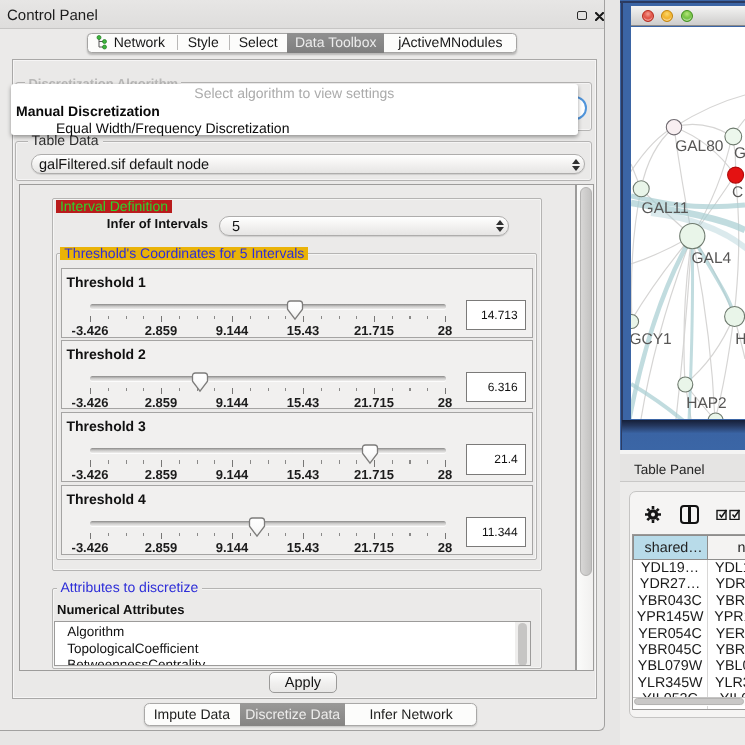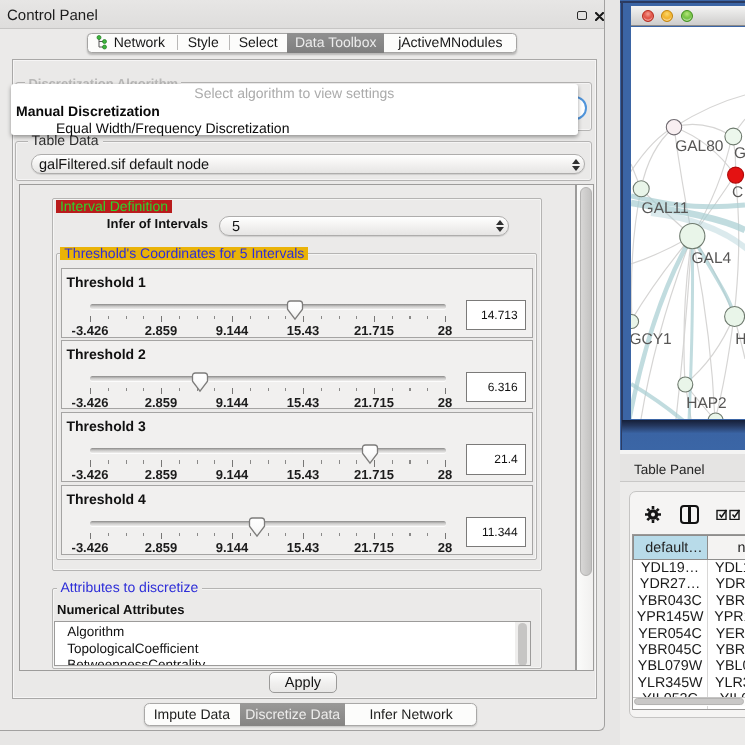--- a/index.html
+++ b/index.html
@@ -276,21 +276,21 @@
 <div class="ab" style="left:688.4px;top:506.5px;width:2.2px;height:15.5px;background:#111;"></div>
 <svg class="ab" style="left:715.8px;top:509.3px;" width="13" height="11" viewBox="0 0 13 11">
 <rect x="1" y="1.5" width="9" height="9" fill="none" stroke="#161616" stroke-width="1.4"></rect>
 <path d="M3.5 5.5 L5.5 8 L10.5 1" fill="none" stroke="#161616" stroke-width="1.5"></path>
 </svg>
 <svg class="ab" style="left:729.4px;top:509.3px;" width="13" height="11" viewBox="0 0 13 11">
 <rect x="1" y="1.5" width="9" height="9" fill="none" stroke="#161616" stroke-width="1.4"></rect>
 <path d="M3.5 5.5 L5.5 8 L10.5 1" fill="none" stroke="#161616" stroke-width="1.5"></path>
 </svg>
 <div class="ab" style="left:631.5px;top:533.5px;width:114px;height:176.9px;background:#fff;border:1px solid #999897;border-right:none;overflow:hidden;">
-<div style="position:absolute;left:0;top:0;width:75.1px;height:25.4px;background:#b8dbe9;border:1px solid #8e8d8c;text-align:right;padding-right:4px;line-height:25px;font-size:14.3px;color:#222;">default…</div>
+<div style="position:absolute;left:0;top:0;width:75.1px;height:25.4px;background:#b8dbe9;border:1px solid #8e8d8c;text-align:right;padding-right:4px;line-height:25px;font-size:14.3px;color:#222;">shared…</div>
 <div style="position:absolute;left:75.1px;top:0;width:80px;height:25.4px;background:#f4f3f2;border-top:1px solid #8e8d8c;border-bottom:1px solid #8e8d8c;text-align:left;padding-left:30px;line-height:25px;font-size:14.3px;color:#222;">name</div>
 <div class="row" style="left:0;top:25.4px;width:75.1px;height:16.4px;text-align:center;font-size:14.3px;color:#1b1b1b;line-height:16.4px;">YDL19…</div>
 <div class="row" style="left:75.1px;top:25.4px;width:80px;height:16.4px;text-align:center;font-size:14.3px;color:#1b1b1b;line-height:16.4px;">YDL194W</div>
 <div class="row" style="left:0;top:41.8px;width:75.1px;height:16.4px;text-align:center;font-size:14.3px;color:#1b1b1b;line-height:16.4px;">YDR27…</div>
 <div class="row" style="left:75.1px;top:41.8px;width:80px;height:16.4px;text-align:center;font-size:14.3px;color:#1b1b1b;line-height:16.4px;">YDR277C</div>
 <div class="row" style="left:0;top:58.199999999999996px;width:75.1px;height:16.4px;text-align:center;font-size:14.3px;color:#1b1b1b;line-height:16.4px;">YBR043C</div>
 <div class="row" style="left:75.1px;top:58.199999999999996px;width:80px;height:16.4px;text-align:center;font-size:14.3px;color:#1b1b1b;line-height:16.4px;">YBR043C</div>
 <div class="row" style="left:0;top:74.6px;width:75.1px;height:16.4px;text-align:center;font-size:14.3px;color:#1b1b1b;line-height:16.4px;">YPR145W</div>
 <div class="row" style="left:75.1px;top:74.6px;width:80px;height:16.4px;text-align:center;font-size:14.3px;color:#1b1b1b;line-height:16.4px;">YPR145W</div>
 <div class="row" style="left:0;top:91.0px;width:75.1px;height:16.4px;text-align:center;font-size:14.3px;color:#1b1b1b;line-height:16.4px;">YER054C</div>

